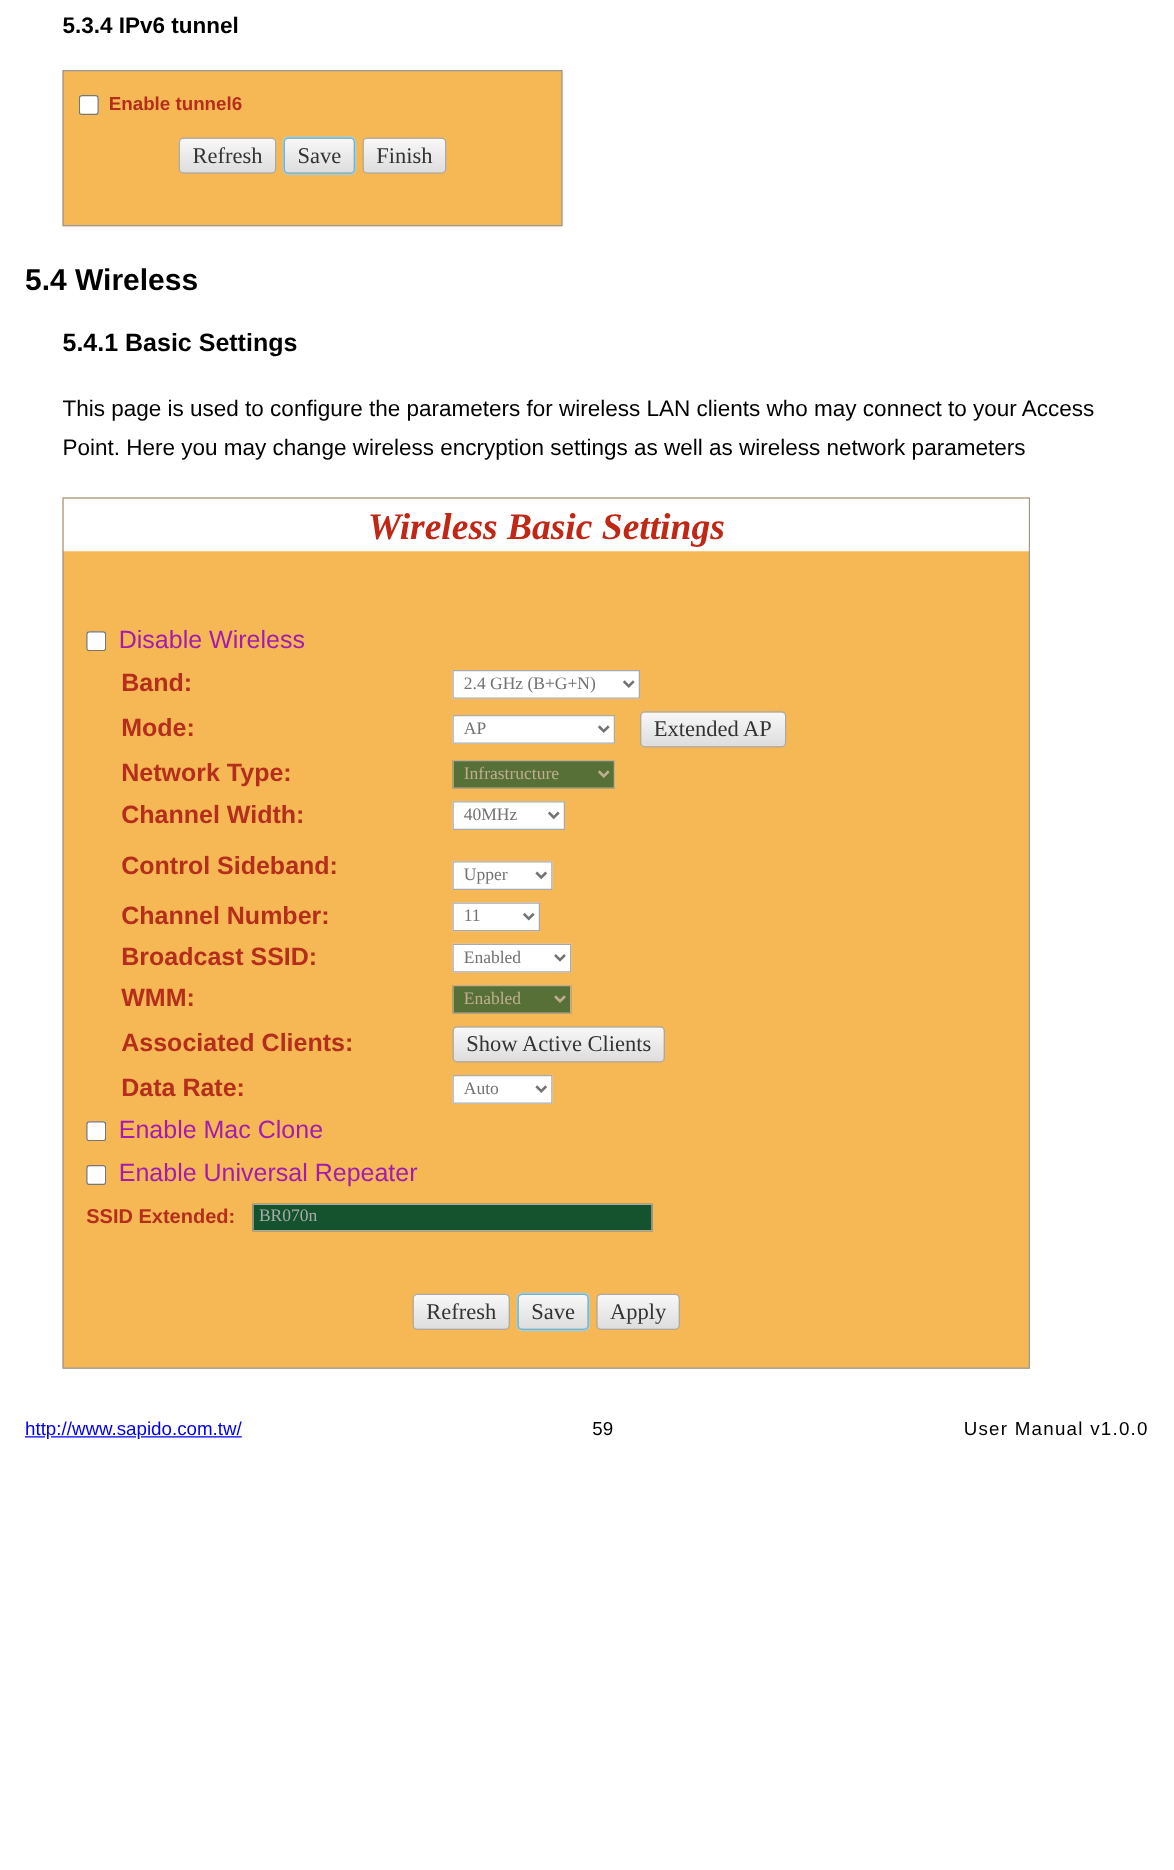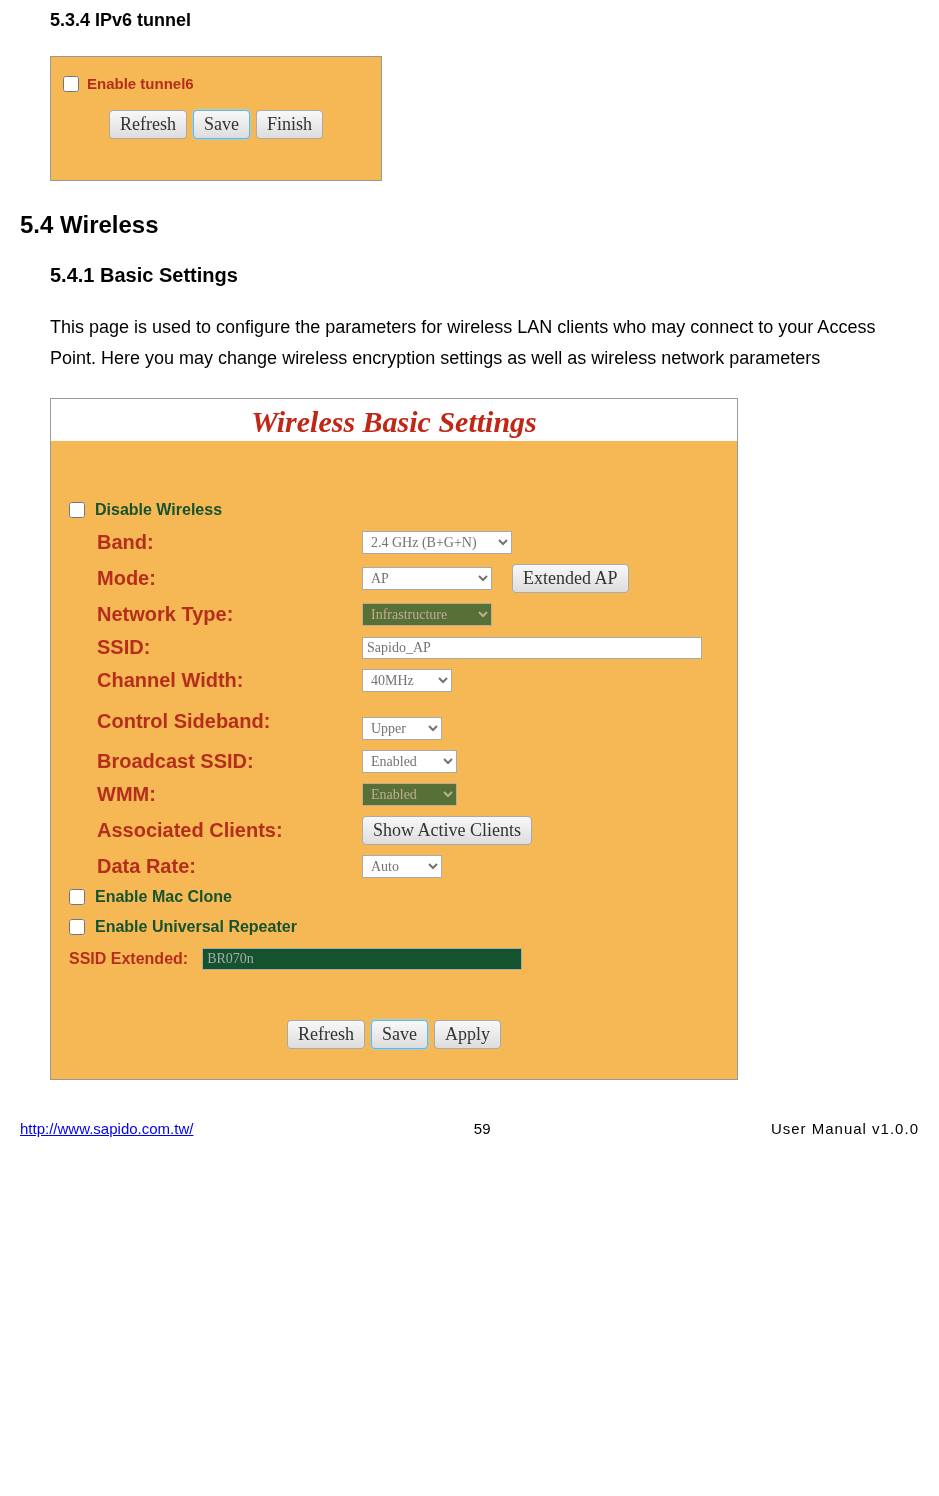--- a/index.html
+++ b/index.html
@@ -10,21 +10,21 @@
       padding: 0 20px;
       color: #000;
     }
     .heading-534 { font-weight: bold; font-size: 18px; margin: 10px 0 25px 30px; }
     .heading-54 { font-weight: bold; font-size: 24px; margin: 30px 0 25px 0; }
     .heading-541 { font-weight: bold; font-size: 20px; margin: 0 0 25px 30px; }
     .body-text { font-size: 18px; line-height: 1.7; margin: 0 0 25px 30px; }
 
     
     .screenshot1 {
-      width: 332px;
+      width: 400px;
       height: 125px;
       border: 1px solid #999;
       background: #f6b755;
       margin-left: 30px;
       padding: 18px 12px 12px 12px;
     }
     .screenshot1 .row1 {
       display: flex;
       align-items: center;
       gap: 8px;
@@ -53,21 +53,21 @@
       color: #333;
       cursor: pointer;
     }
     .gray-btn.save-highlight {
       border-color: #6bb5d9;
       box-shadow: 0 0 0 1px #9bd1ea;
     }
 
     
     .screenshot2 {
-      width: 688px;
+      width: 774px;
       border: 1px solid #999;
       background: #f6b755;
       margin-left: 30px;
       padding: 0;
     }
     .screenshot2 .title-bar {
       background: #fff;
       text-align: center;
       padding: 6px 0 2px 0;
     }
@@ -82,23 +82,23 @@
       padding: 60px 18px 30px 18px;
     }
     .screenshot2 .row-check {
       display: flex;
       align-items: center;
       gap: 10px;
       margin-bottom: 12px;
       padding-left: 0;
     }
     .screenshot2 .row-check .lbl-bold {
-      font-weight: bold;
-      color: #14532d;
-      font-size: 16px;
+      font-weight: normal;
+      color: #a21caf;
+      font-size: 20px;
     }
     .screenshot2 .form-row {
       display: flex;
       align-items: center;
       margin-bottom: 10px;
       padding-left: 28px;
     }
     .screenshot2 .form-label {
       font-weight: bold;
       color: #b52e1c;
@@ -209,39 +209,41 @@
       </div>
     </div>
 
     <div class="form-row">
       <span class="form-label">Network Type:</span>
       <select class="disabled" disabled="" style="width:130px;">
         <option>Infrastructure</option>
       </select>
     </div>
 
-    <div class="form-row">
-      <span class="form-label">SSID:</span>
-      <input type="text" class="ssid-input" value="Sapido_AP" style="">
-    </div>
 
     <div class="form-row">
       <span class="form-label">Channel Width:</span>
       <select style="width:90px;">
         <option>40MHz</option>
       </select>
     </div>
 
     <div class="form-row">
       <span class="form-label">Control Sideband:</span>
       <select style="width:80px;margin-top:15px;">
         <option>Upper</option>
       </select>
     </div>
 
+    <div class="form-row">
+      <span class="form-label">Channel Number:</span>
+      <select style="width:70px;">
+        <option>11</option>
+      </select>
+    </div>
 
     <div class="form-row">
       <span class="form-label">Broadcast SSID:</span>
       <select style="width:95px;">
         <option>Enabled</option>
       </select>
     </div>
 
     <div class="form-row">
       <span class="form-label">WMM:</span>

